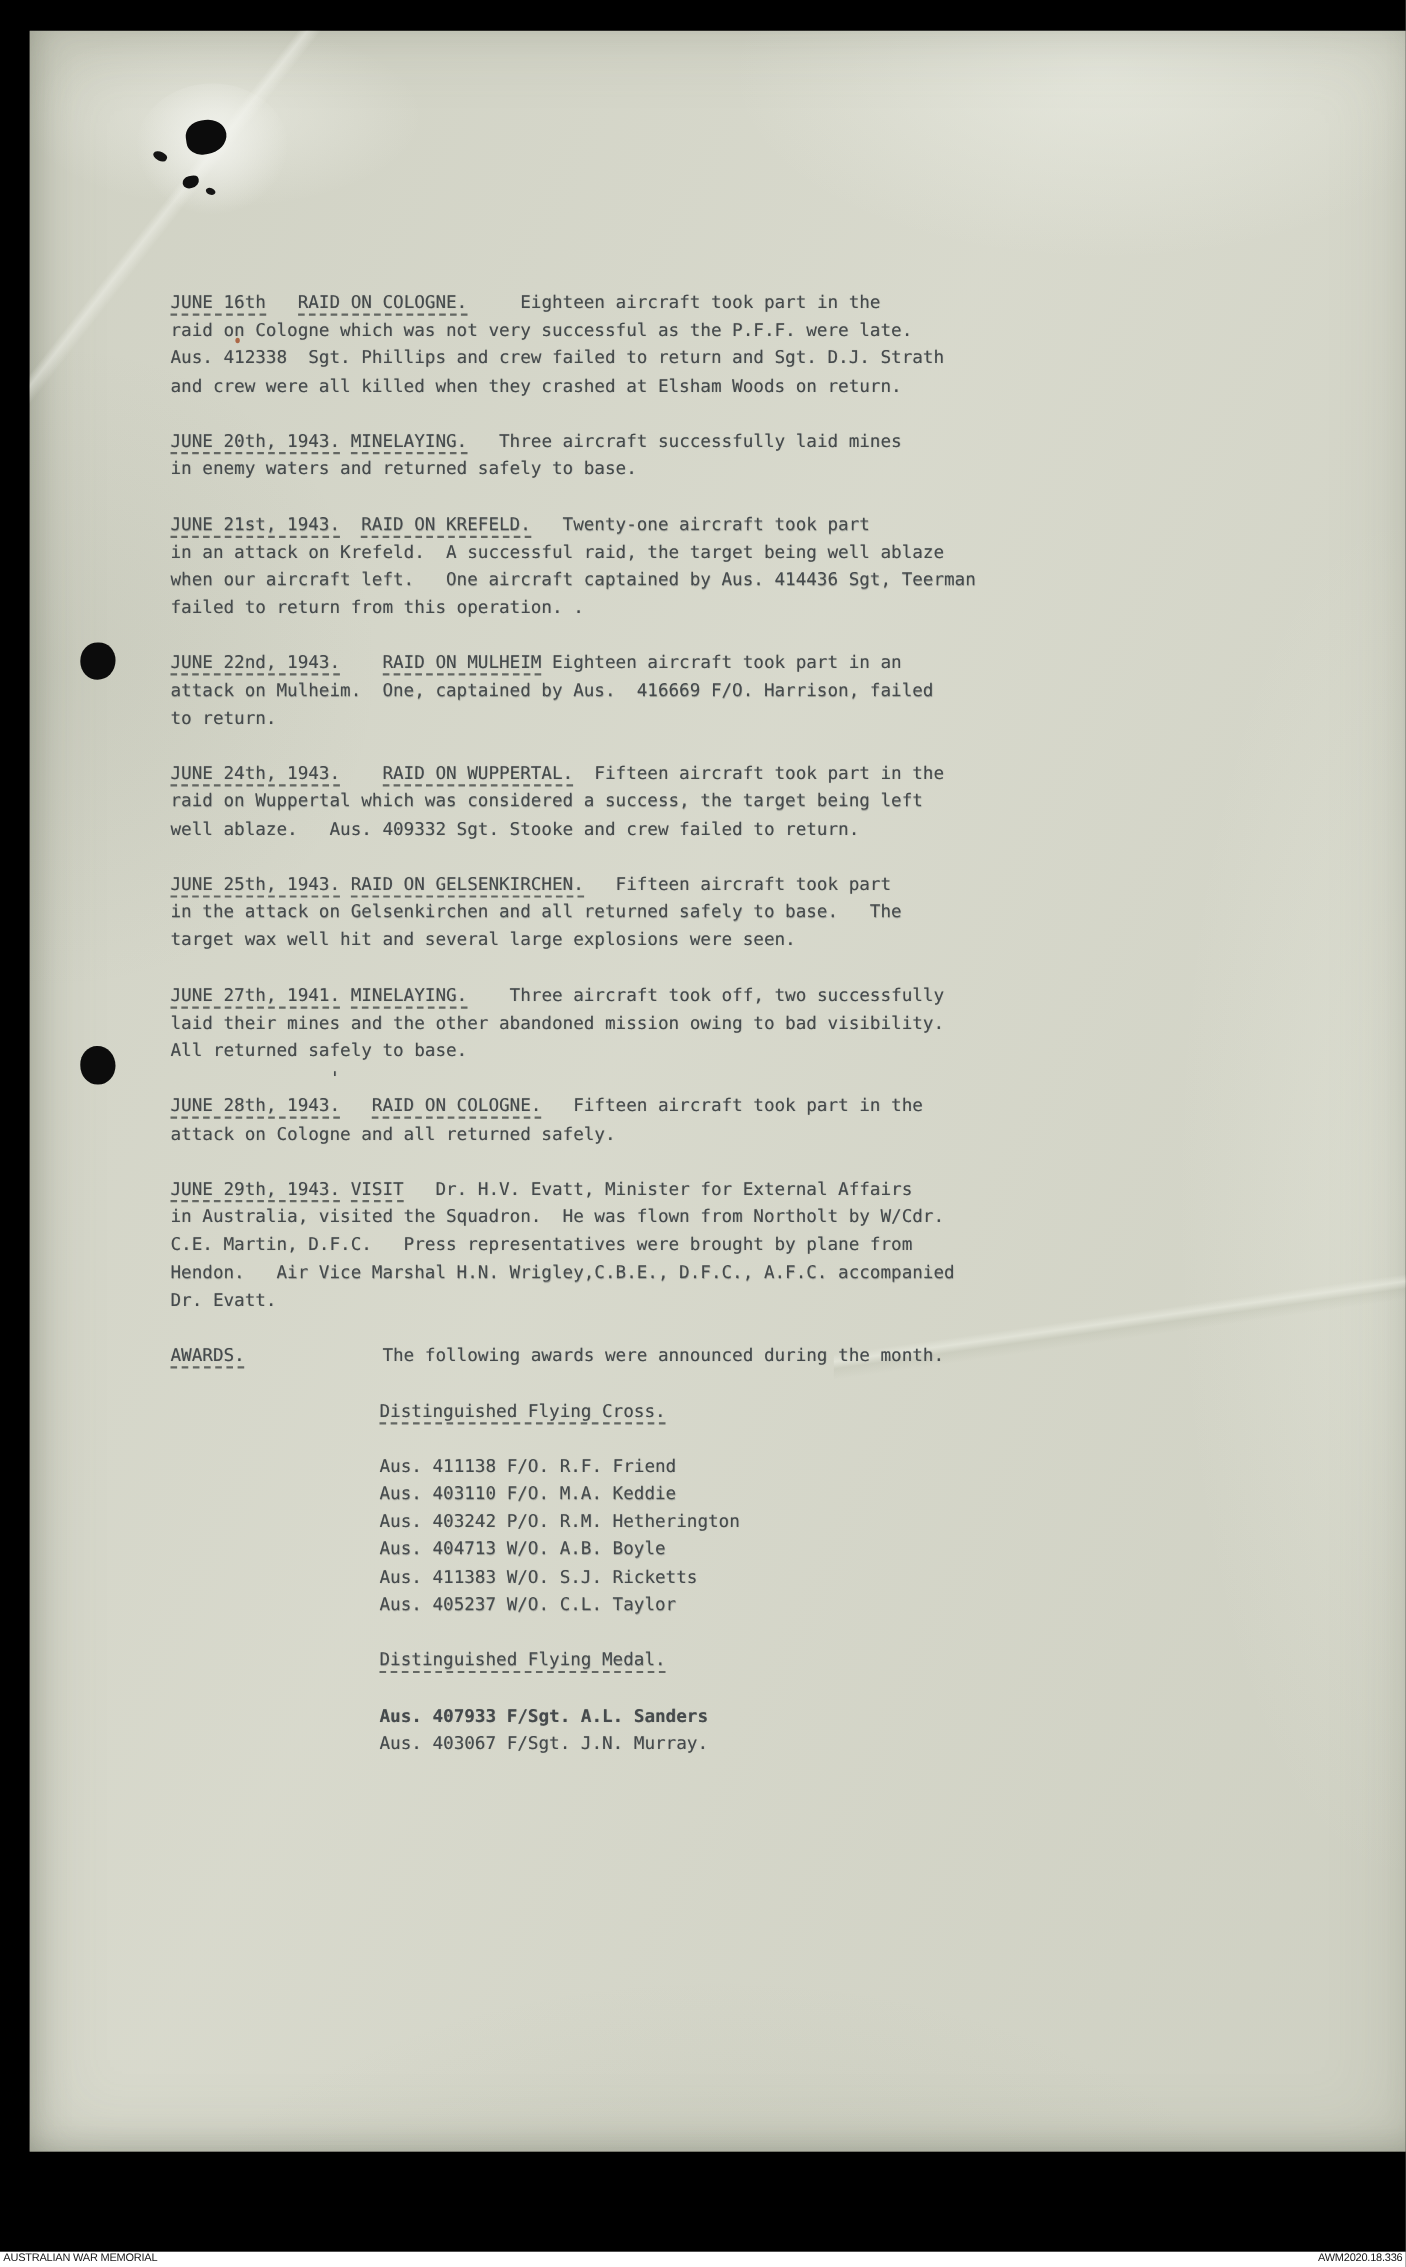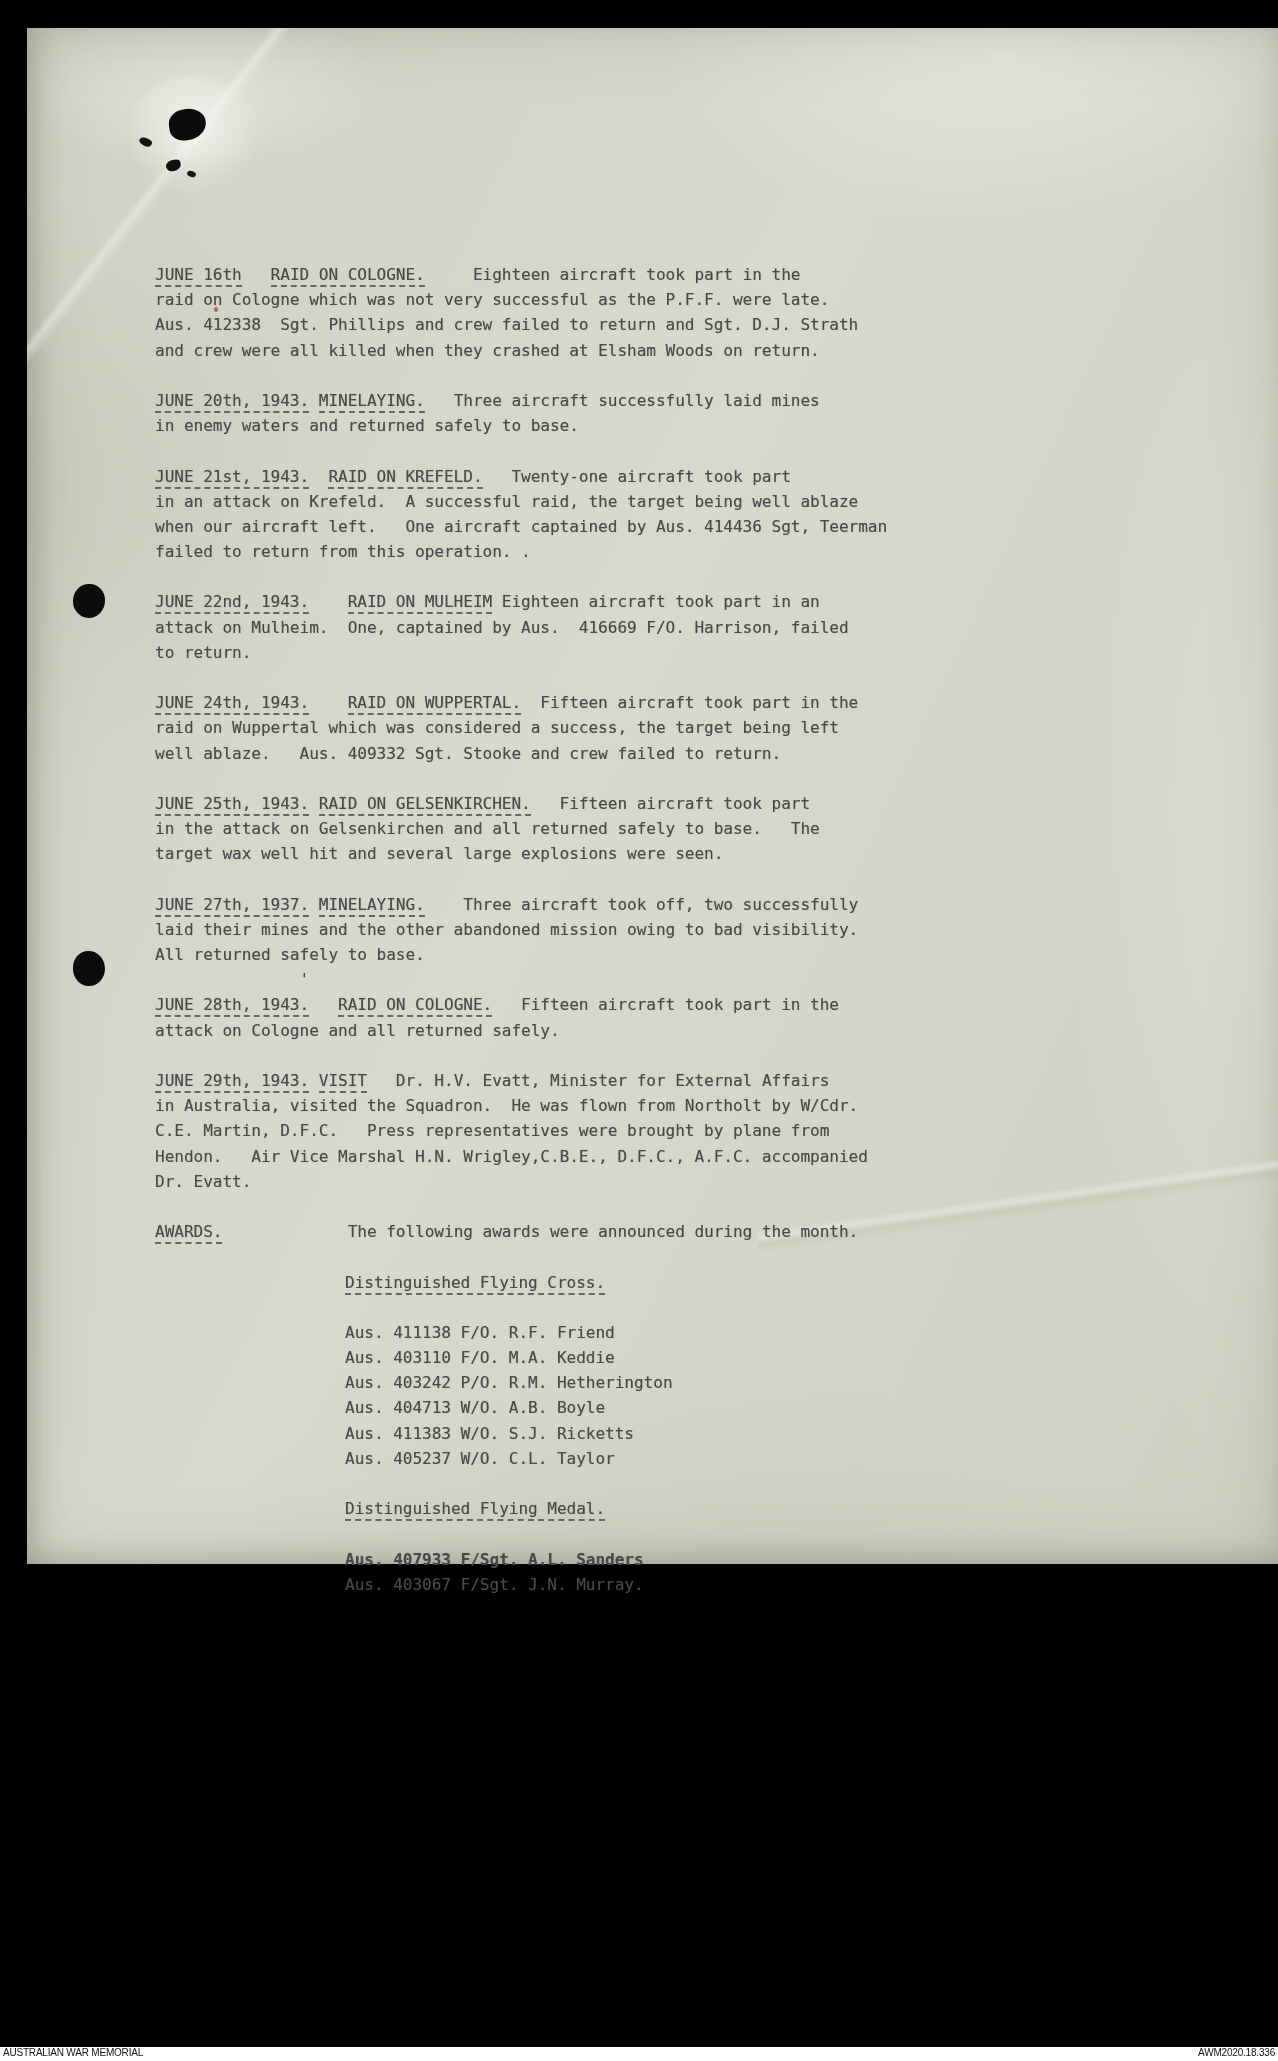--- a/index.html
+++ b/index.html
@@ -6,21 +6,21 @@
   body{
     width:1278px;height:2061px;
     background:#000;
     position:relative;
     overflow:hidden;
     font-family:"Liberation Sans", sans-serif;
   }
   .paper{
     position:absolute;
     left:27px;top:28px;
-    width:1251px;height:1536px;
+    width:1251px;height:1928px;
     background-color:#d7d8cb;
     background-image:
       radial-gradient(ellipse 520px 260px at 78% 2%, rgba(238,240,231,0.55), rgba(238,240,231,0) 65%),
       radial-gradient(ellipse 420px 420px at 2% 30%, rgba(120,126,106,0.10), rgba(120,126,106,0) 70%),
       radial-gradient(ellipse 900px 600px at 50% 112%, rgba(125,130,110,0.14), rgba(125,130,110,0) 65%),
       radial-gradient(ellipse 300px 900px at 100% 55%, rgba(238,240,229,0.35), rgba(238,240,229,0) 70%),
       radial-gradient(ellipse 260px 120px at 14% 4%, rgba(242,243,236,0.5), rgba(242,243,236,0) 70%),
       linear-gradient(115deg, rgba(130,136,116,0.08), rgba(222,224,214,0.12) 45%, rgba(130,136,116,0.10));
     box-shadow:
       inset 0 0 70px rgba(105,110,92,0.22),
@@ -110,21 +110,21 @@
       <div class="line"><span>to return.</span></div>
       <div class="line"></div>
       <div class="line"><span class="u">JUNE 24th, 1943.</span><span>    </span><span class="u">RAID ON WUPPERTAL.</span><span>  Fifteen aircraft took part in the</span></div>
       <div class="line"><span>raid on Wuppertal which was considered a success, the target being left</span></div>
       <div class="line"><span>well ablaze.   Aus. 409332 Sgt. Stooke and crew failed to return.</span></div>
       <div class="line"></div>
       <div class="line"><span class="u">JUNE 25th, 1943.</span><span> </span><span class="u">RAID ON GELSENKIRCHEN.</span><span>   Fifteen aircraft took part</span></div>
       <div class="line"><span>in the attack on Gelsenkirchen and all returned safely to base.   The</span></div>
       <div class="line"><span>target wax well hit and several large explosions were seen.</span></div>
       <div class="line"></div>
-      <div class="line"><span class="u">JUNE 27th, 1937.</span><span> </span><span class="u">MINELAYING.</span><span>    Three aircraft took off, two successfully</span></div>
+      <div class="line"><span class="u">JUNE 27th, 1941.</span><span> </span><span class="u">MINELAYING.</span><span>    Three aircraft took off, two successfully</span></div>
       <div class="line"><span>laid their mines and the other abandoned mission owing to bad visibility.</span></div>
       <div class="line"><span>All returned safely to base.</span></div>
       <div class="line"><span>               '</span></div>
       <div class="line"><span class="u">JUNE 28th, 1943.</span><span>   </span><span class="u">RAID ON COLOGNE.</span><span>   Fifteen aircraft took part in the</span></div>
       <div class="line"><span>attack on Cologne and all returned safely.</span></div>
       <div class="line"></div>
       <div class="line"><span class="u">JUNE 29th, 1943.</span><span> </span><span class="u">VISIT</span><span>   Dr. H.V. Evatt, Minister for External Affairs</span></div>
       <div class="line"><span>in Australia, visited the Squadron.  He was flown from Northolt by W/Cdr.</span></div>
       <div class="line"><span>C.E. Martin, D.F.C.   Press representatives were brought by plane from</span></div>
       <div class="line"><span>Hendon.   Air Vice Marshal H.N. Wrigley,C.B.E., D.F.C., A.F.C. accompanied</span></div>

